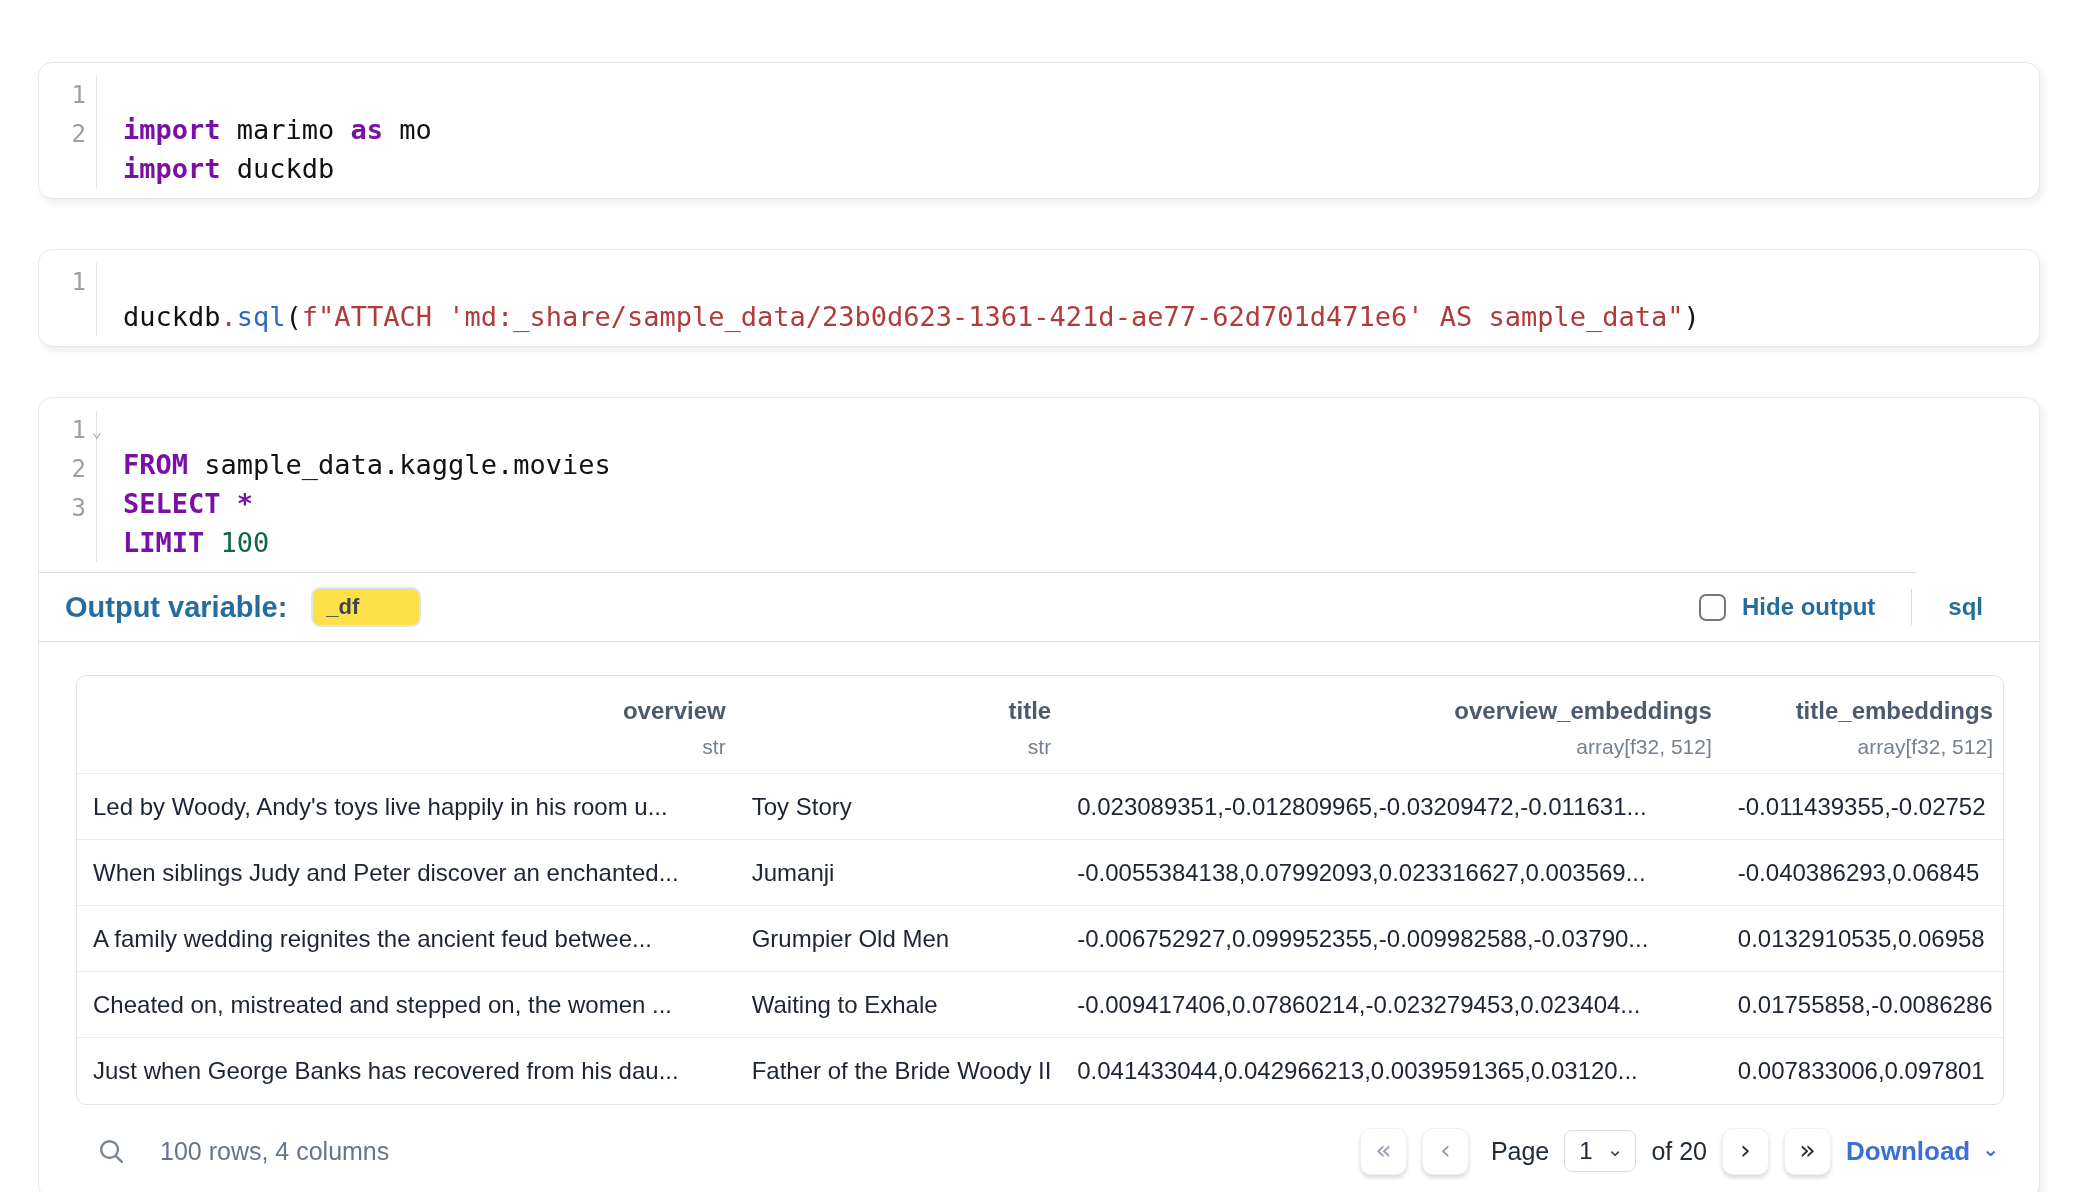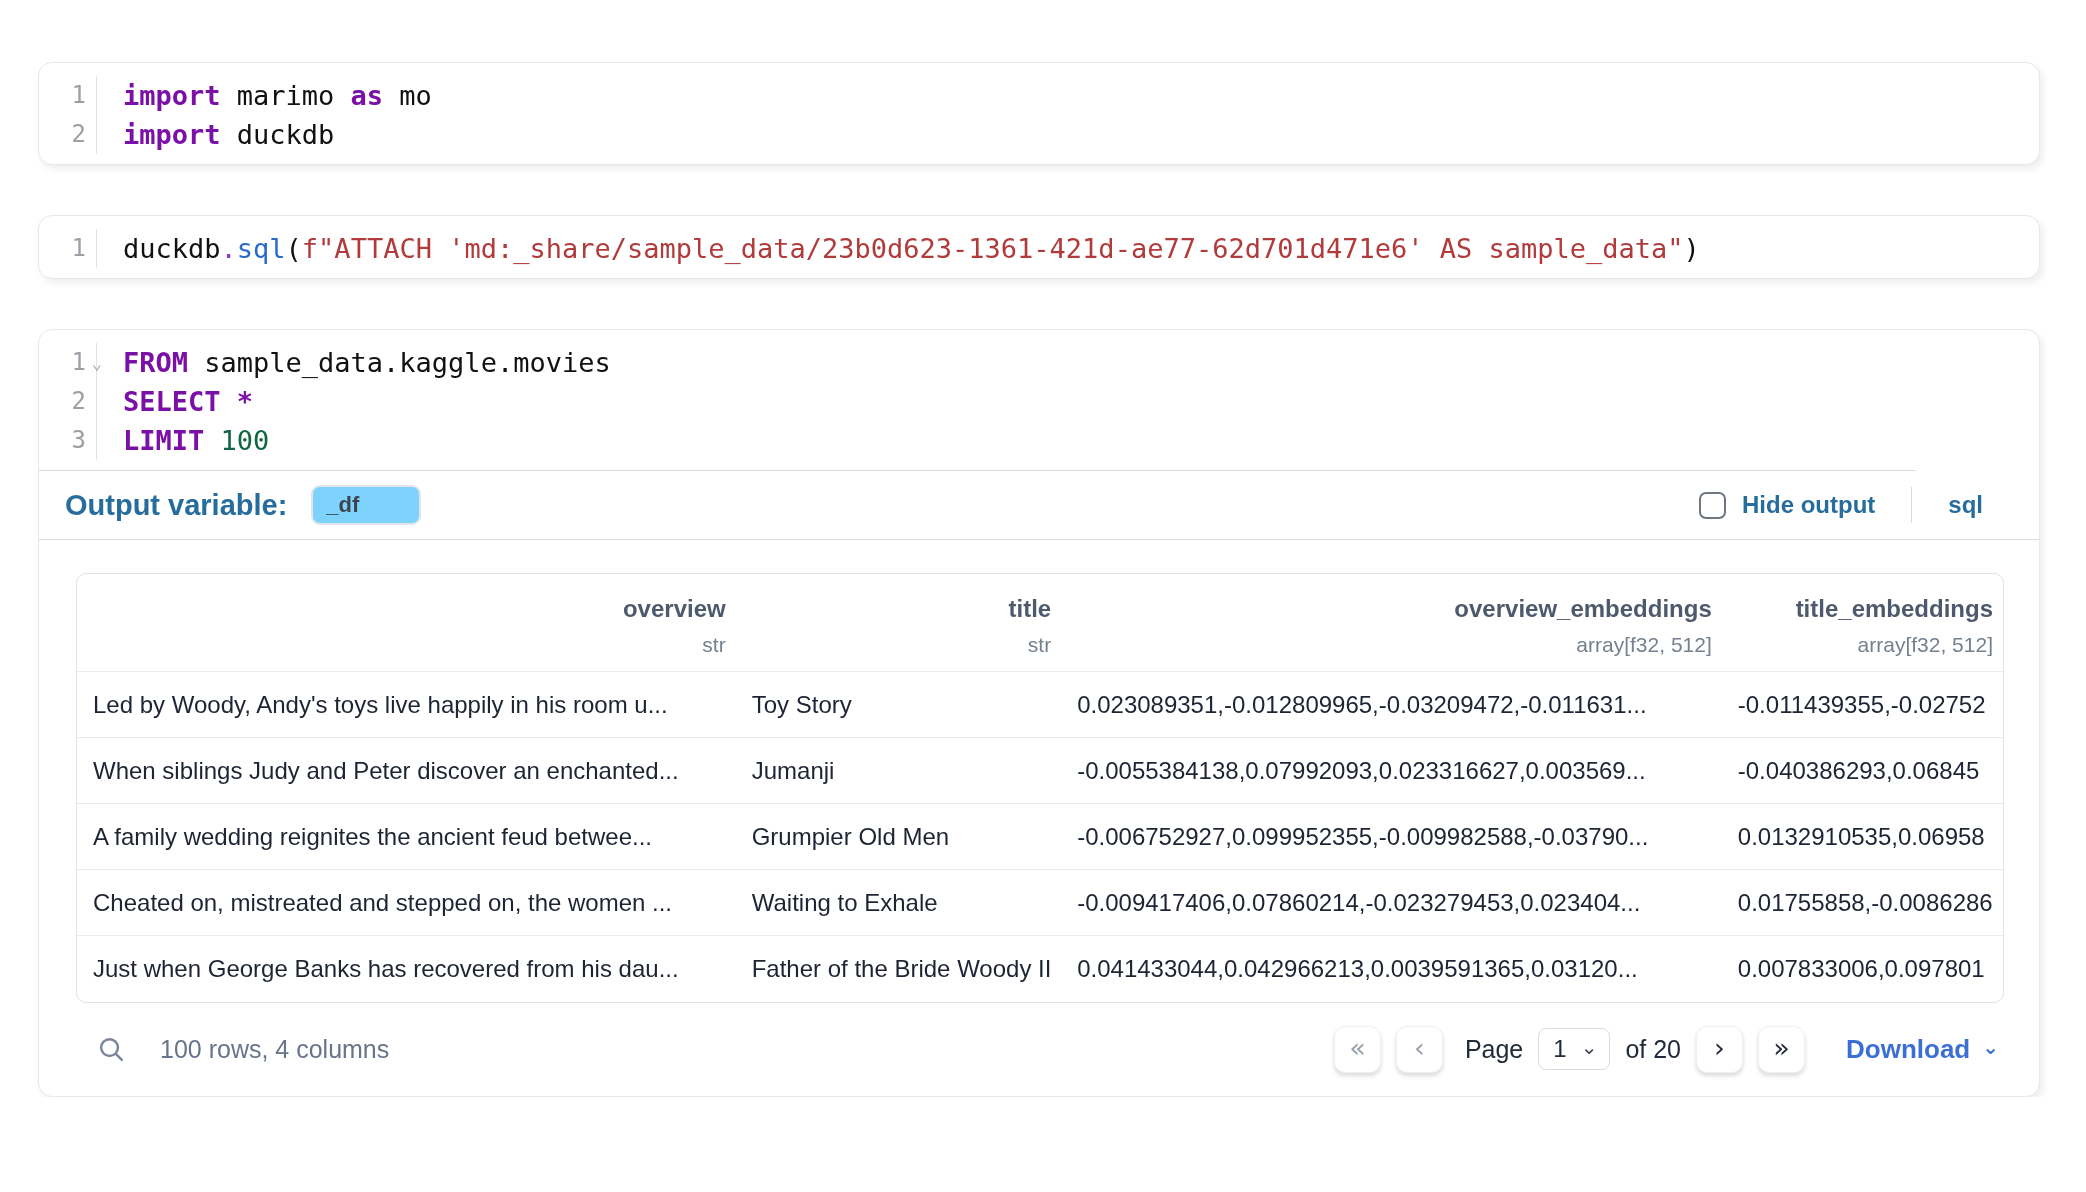--- a/index.html
+++ b/index.html
@@ -16,38 +16,38 @@
   .cell + .cell { margin-top:50px; }
   .cell-2 { margin-top:53px; }
   .cell-3 { margin-top:47px; }
 
   
   .editor { display:flex; padding:13px 0 10px 0; }
   .gutter { width:58px; flex:0 0 58px; border-right:1px solid #e2e2e2; }
   .gutter .ln-row { height:39px; line-height:39px; text-align:right; padding-right:10px;
     color:#9aa0a6; font-family:"DejaVu Sans Mono", monospace; font-size:24px; position:relative; }
   .fold-arrow { position:absolute; right:-6px; top:1px; color:#a7adb4; font-size:17px; line-height:39px; }
-  .codecol { flex:1; padding-left:26px; }
+  .codecol { flex:1; padding-left:26px;margin-top:34px; }
   .code-line { height:39px; line-height:39px; white-space:pre;
     font-family:"DejaVu Sans Mono", monospace; font-size:27px; color:#000; }
   .tok-kw  { color:#7a10a5; font-weight:600; }
   .tok-pl  { color:#111111; }
   .tok-str { color:#b13b3b; }
   .tok-fn  { color:#2969c9; }
   .tok-op  { color:#9c36b5; }
   .tok-num { color:#116644; }
 
   
   .code-divider { border-top:1px solid #d9dde2; margin-right:123px; }
   .outvar-row { height:69px; display:flex; align-items:center; padding:0 28px 0 26px;
     border-bottom:1px solid #d9dde2; }
   .outvar-label { color:#266d9d; font-weight:bold; font-size:29px; }
   .outvar-input { margin-left:24px; width:110px; height:40px; border:2px solid #e1e5ea;
     border-radius:9px; padding:0 13px; font-size:22px; font-weight:600; color:#3c4452;
-    font-family:"Liberation Sans", sans-serif; outline:none; background:#7dd3fc; }
+    font-family:"Liberation Sans", sans-serif; outline:none; background:#fde047; }
   .outvar-spacer { flex:1; }
   .hide-output { display:flex; align-items:center; gap:16px; }
   .checkbox { width:27px; height:27px; border:2.5px solid #6e7680; border-radius:7px;
     background:#fff; cursor:pointer; }
   .hide-output-label { color:#266d9d; font-weight:bold; font-size:24px; }
   .vdivider { width:1px; height:36px; background:#d8dce2; margin:0 36px; }
   .lang-label { color:#266d9d; font-weight:bold; font-size:24px; margin-right:28px; }
 
   
   .table-wrap { margin:33px 35px 0 37px; border:1px solid #dfe3ea; border-radius:10px;
@@ -71,21 +71,21 @@
     box-shadow:0 3px 4px rgba(0,0,0,0.14); font-size:27px; display:flex; align-items:center;
     justify-content:center; cursor:pointer; font-family:"DejaVu Sans", sans-serif; padding-bottom:4px; }
   .pg-btn.muted { color:#98a0ac; }
   .pg-btn.dark { color:#242c3a; }
   .pg-label, .pg-of { color:#222b3a; font-size:25px; }
   .pg-label { margin-left:7px; }
   .page-select { display:flex; align-items:center; gap:14px; border:1.5px solid #d7dce4;
     border-radius:8px; height:42px; padding:0 12px 0 14px; font-size:24px; color:#222b3a;
     cursor:pointer; background:#fff; }
   .chev { font-family:"DejaVu Sans", sans-serif; color:#3c4452; font-size:20px; line-height:1; transform:translateY(-2px); }
-  .download { color:#3b6fd6; font-size:26px; font-weight:600; margin-left:26px; display:flex;
+  .download { color:#3b6fd6; font-size:26px; font-weight:600; display:flex;
     align-items:center; gap:12px; cursor:pointer; }
   .download .chev { color:#3b6fd6; }
 </style>
 </head>
 <body>
 
 <div class="cell cell-1">
   <div class="editor">
       <div class="gutter">
         <div class="ln-row">1</div>

